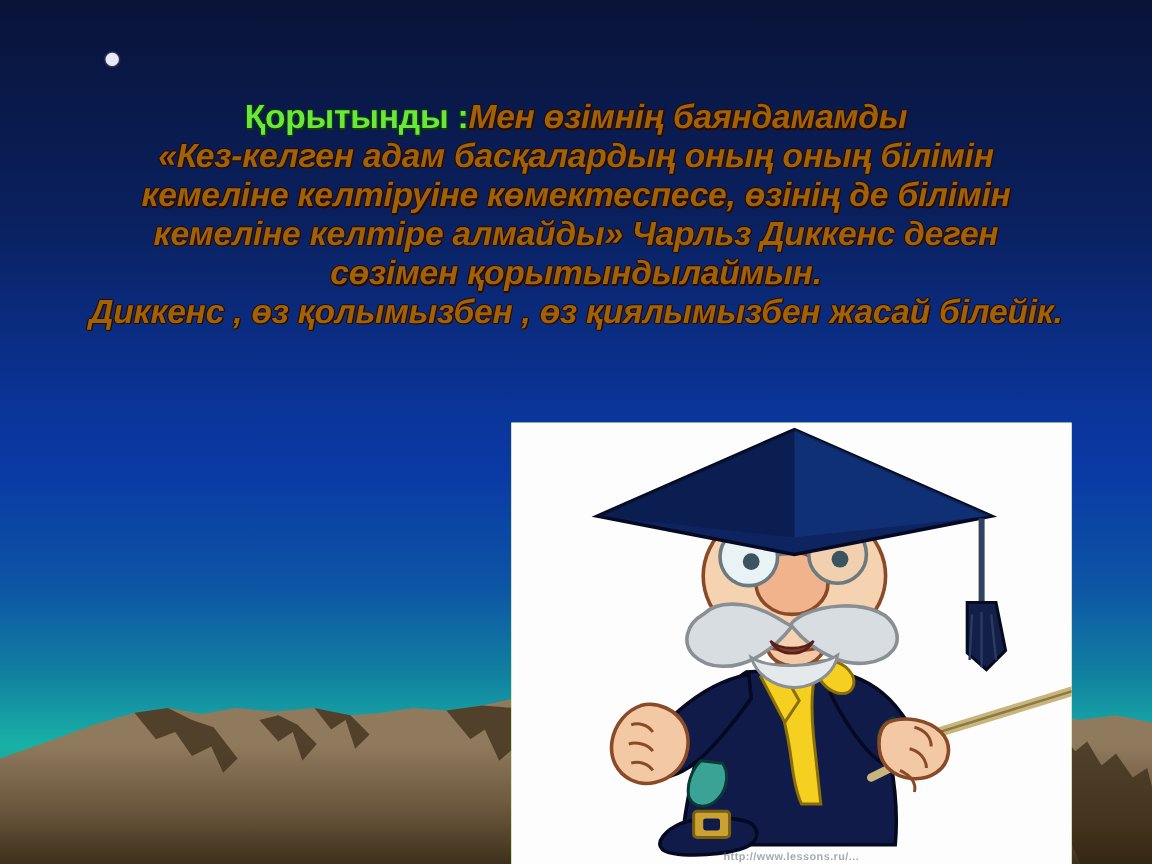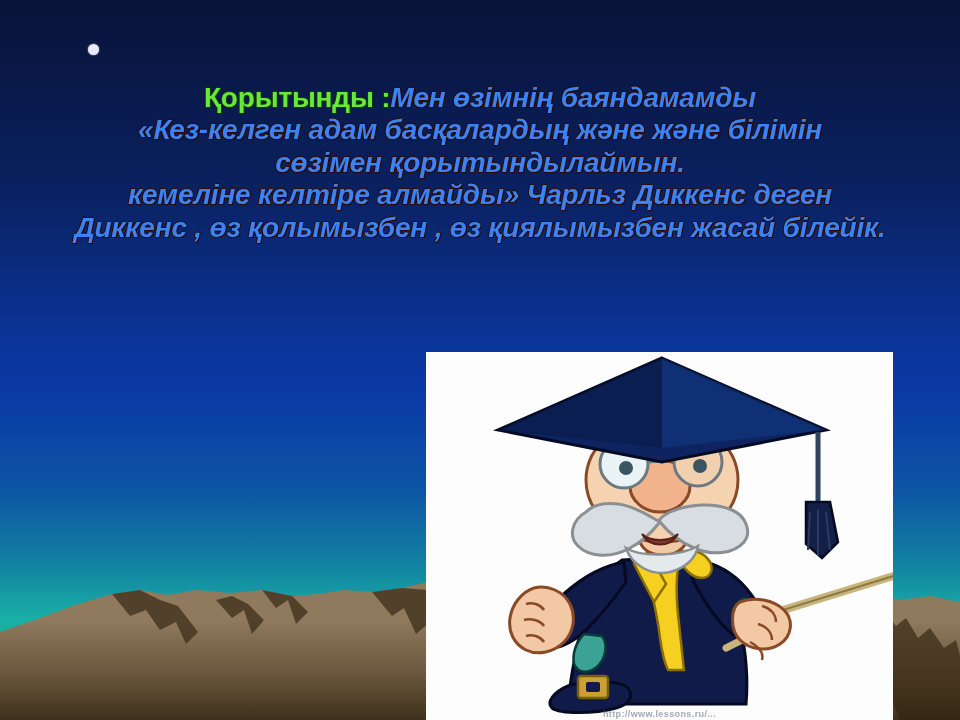--- a/index.html
+++ b/index.html
@@ -63,21 +63,21 @@
     font-size: 28px;
     font-weight: bold;
     font-style: italic;
     letter-spacing: -0.2px;
   }
   .tline {
     display: block;
     white-space: nowrap;
   }
   .red {
-    color: #3b82f6;
+    color: #a16207;
     text-shadow:
        1px 0 0 #2a0b02,
       -1px 0 0 #2a0b02,
        0 1px 0 #2a0b02,
        0 -1px 0 #2a0b02,
        1px 1px 0 #2a0b02;
   }
   .green {
     color: #68e83a;
     font-style: normal;
@@ -151,23 +151,24 @@
         <stop offset="55%" stop-color="#3a2a12" stop-opacity="0.45"></stop>
         <stop offset="100%" stop-color="#2e2210" stop-opacity="0.85"></stop>
       </linearGradient>
     </defs>
   </svg>
 
   <div class="bullet"></div>
 
   <div class="textblock">
     <span class="tline"><span class="green">Қорытынды :</span><span class="red">Мен өзімнің баяндамамды</span></span>
-    <span class="tline red">«Кез-келген адам басқалардың және және білімін</span>
+    <span class="tline red">«Кез-келген адам басқалардың оның оның білімін</span>
+    <span class="tline red">кемеліне келтіруіне көмектеспесе, өзінің де білімін</span>
+    <span class="tline red">кемеліне келтіре алмайды» Чарльз Диккенс деген</span>
     <span class="tline red">сөзімен қорытындылаймын.</span>
-    <span class="tline red">кемеліне келтіре алмайды» Чарльз Диккенс деген</span>
     <span class="tline red">Диккенс , өз қолымызбен , өз қиялымызбен жасай білейік.</span>
   </div>
 
   <div class="picture">
     <svg width="507" height="368" viewBox="0 0 507 368">
       <rect x="0" y="0" width="507" height="368" fill="#fdfdfd"></rect>
 
       <path d="M196,208 C176,220 160,252 152,290 C144,328 142,352 142,352
                L320,352 C322,330 320,300 314,272 C306,236 292,214 270,204 Z" fill="#101b4a" stroke="#050a22" stroke-width="3"></path>
 

